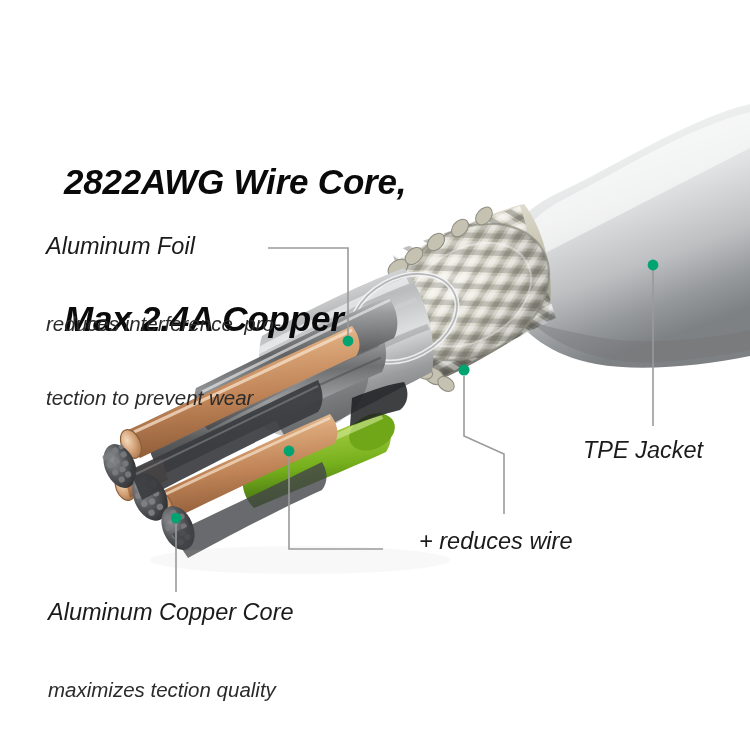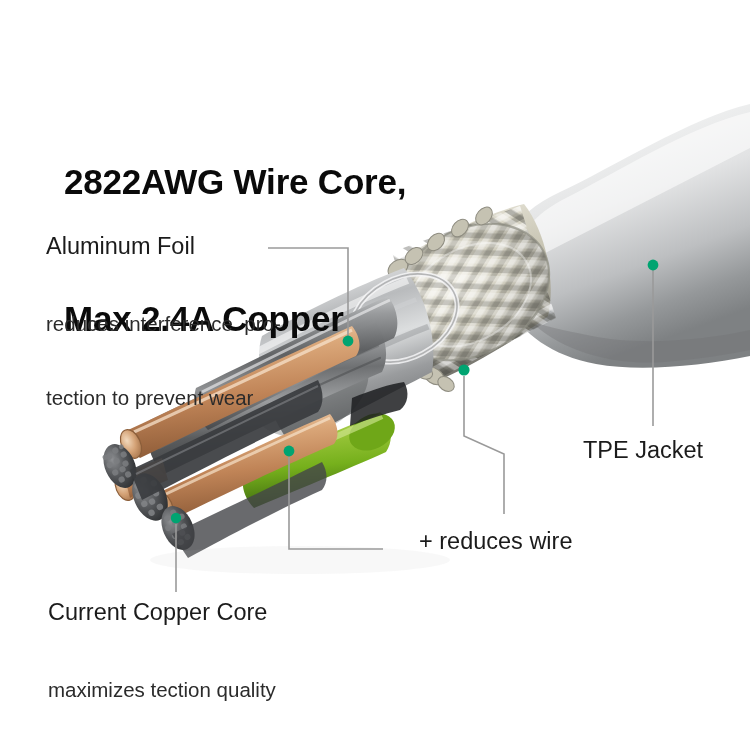--- a/index.html
+++ b/index.html
@@ -3,21 +3,21 @@
 <meta charset="utf-8">
 <style>
   html,body{margin:0;padding:0;}
   body{
     width:750px;height:750px;
     background:#ffffff;
     font-family:"Liberation Sans", sans-serif;
     overflow:hidden;
     position:relative;
   }
-  #stage{position:absolute;inset:0;width:750px;height:750px;}
+  #stage{position:absolute;inset:0;width:750px;height:750px;font-style:italic;}
 
   
   .headline{
     position:absolute;
     left:64px; top:68px;
     font-size:35px;
     font-weight:bold;
     color:#0a0a0a;
     line-height:1.30;
     letter-spacing:-0.2px;
@@ -403,20 +403,20 @@
 
   <div class="callout" id="callout-tpe-jacket">
     <div class="title">TPE Jacket</div>
   </div>
 
   <div class="callout" id="callout-braided-net">
     <div class="title">+ reduces wire</div>
   </div>
 
   <div class="callout" id="callout-copper-core">
-    <div class="title">Current Copper Core</div>
+    <div class="title">Aluminum Copper Core</div>
     <div class="desc">
       <div>maximizes tection quality</div>
       
     </div>
   </div>
 
 </div>
 
 </body></html>

